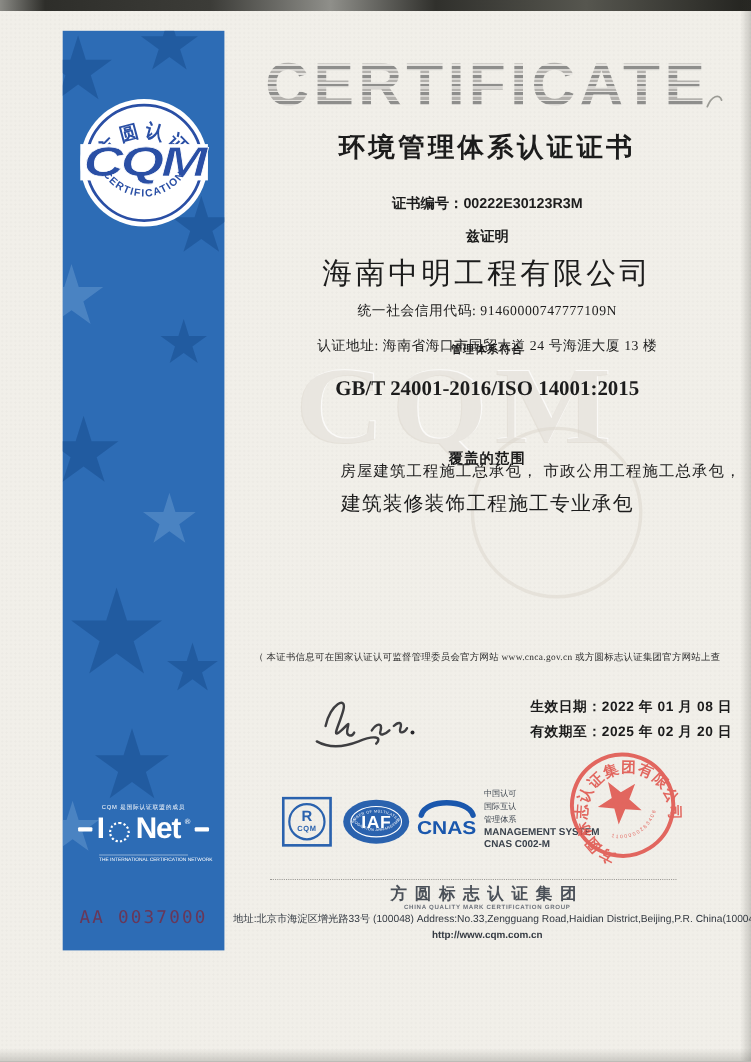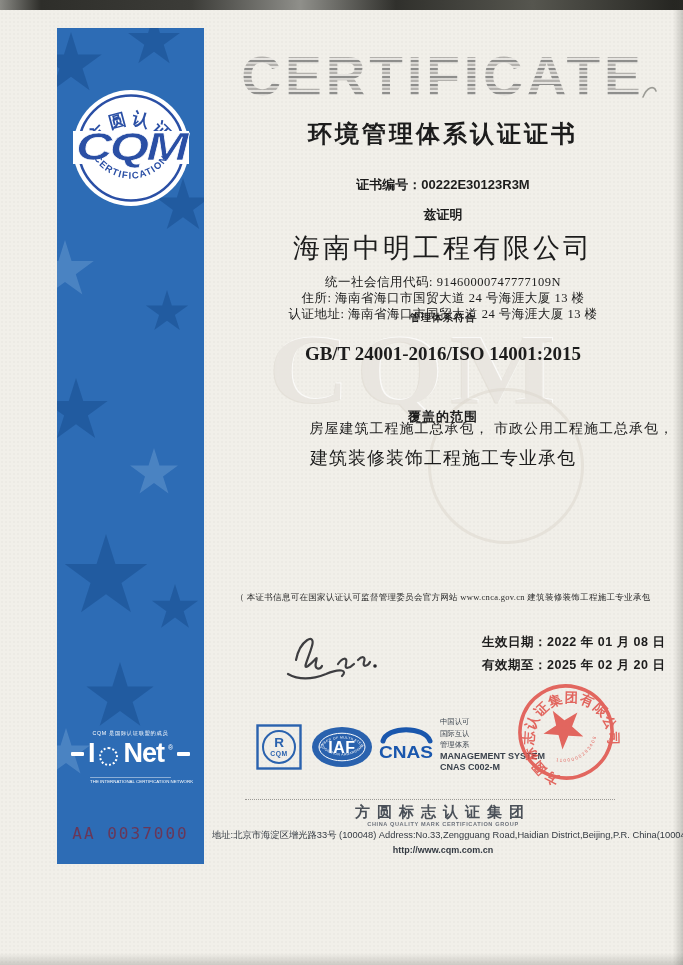--- a/index.html
+++ b/index.html
@@ -138,31 +138,30 @@
   </aside>
 
   <div class="cx cert-wm">CERTIFICATE</div>
   <div class="cx page-title">环境管理体系认证证书</div>
 
   <div class="cx certno"><span>证书编号：</span><span>00222E30123R3M</span></div>
 
   <div class="cx certify">兹证明</div>
   <div class="cx company serif">海南中明工程有限公司</div>
   <div class="cx infoline serif" style="top:274px;font-family:Liberation Serif, serif;">统一社会信用代码: 91460000747777109N</div>
-  <div class="cx infoline serif" style="top:290px;">住所: 海南省海口市国贸大道 24 号海涯大厦 13 楼</div>
   <div class="cx infoline serif" style="top:306px;">认证地址: 海南省海口市国贸大道 24 号海涯大厦 13 楼</div>
 
   <div class="cx conform">管理体系符合</div>
   <div class="cx std serif">GB/T 24001-2016/ISO 14001:2015</div>
 
   <div class="cx scope-label">覆盖的范围</div>
   <div class="cx scope1 serif">房屋建筑工程施工总承包， 市政公用工程施工总承包，</div>
   <div class="cx scope2 serif">建筑装修装饰工程施工专业承包</div>
 
-  <div class="cx note serif" style="top:592px;">（ 本证书信息可在国家认证认可监督管理委员会官方网站 www.cnca.gov.cn 建筑装修装饰工程施工专业承包</div>
+  <div class="cx note serif" style="top:592px;">（ 本证书信息可在国家认证认可监督管理委员会官方网站 www.cnca.gov.cn 或方圆标志认证集团官方网站上查</div>
 
   <svg class="signature" width="100" height="62" viewBox="0 0 100 62">
     <g fill="none" stroke="#26262a" stroke-width="2.2" stroke-linecap="round" opacity="0.88">
       <path d="M14,34 C18,14 34,6 30,20 C26,34 20,44 26,40 C34,34 36,28 34,36 C32,44 38,44 40,40"></path>
       <path d="M6,48 C20,56 34,52 44,48 C58,42 66,44 60,50"></path>
       <path d="M56,38 C60,32 66,30 64,38 C62,44 68,42 72,38"></path>
       <path d="M76,34 C80,30 84,30 82,36 C80,42 86,40 88,36"></path>
     </g>
     <circle cx="93" cy="40" r="1.8" fill="#26262a"></circle>
   </svg>

